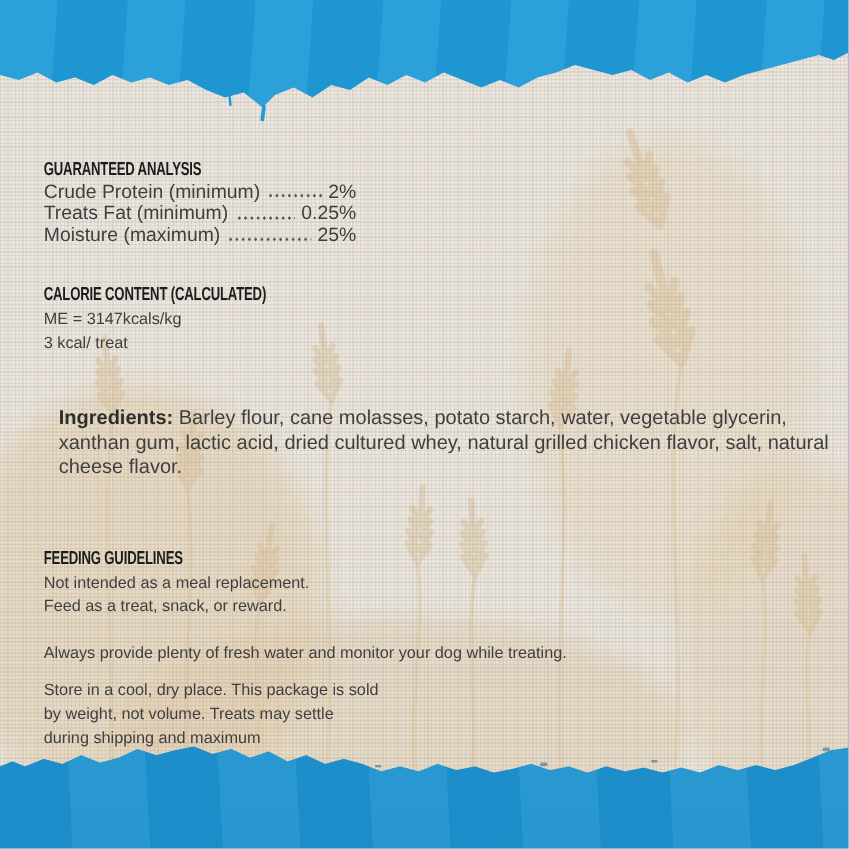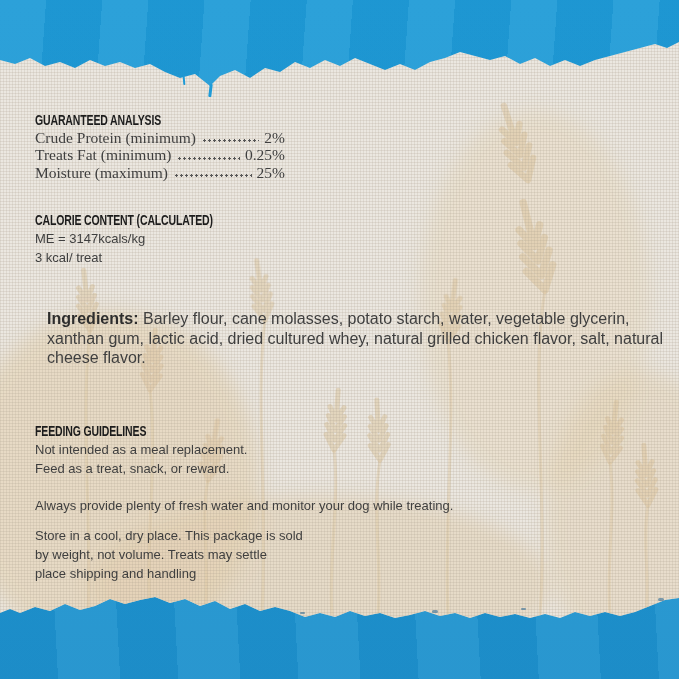--- a/index.html
+++ b/index.html
@@ -31,30 +31,30 @@
       10px 609px,0px 613px);}
 
   .wheat{position:absolute;left:0;top:0;}
 
   
   .texture{position:absolute;left:0;top:0;width:679px;height:679px;pointer-events:none;
     background-image:
       repeating-linear-gradient(0deg,rgba(168,156,138,.20) 0 1px,rgba(255,255,255,0) 1px 3px),
       repeating-linear-gradient(90deg,rgba(168,156,138,.18) 0 1px,rgba(255,255,255,0) 1px 3px);}
 
-  .content{position:absolute;left:0;top:0;width:679px;height:611px;color:#3f3f3f;}
+  .content{position:absolute;left:0;top:16px;width:679px;height:611px;color:#3f3f3f;}
   .sec{position:absolute;left:35px;}
 
   .hdr{display:inline-block;font-weight:700;font-size:15px;letter-spacing:-.2px;color:#1c1c1c;
     transform:scaleX(.70);transform-origin:left center;white-space:nowrap;}
 
   .body-line{font-size:13px;line-height:19px;white-space:nowrap;}
 
   
-  .ga-rows{width:250px;font-family:Liberation Serif, serif;}
+  .ga-rows{width:250px;}
   .ga-row{display:flex;align-items:baseline;font-size:15.5px;line-height:17.4px;}
   .ga-label{white-space:nowrap;}
   .leader{flex:1;height:3px;align-self:flex-end;margin:0 5px 4px 6px;
     background-image:radial-gradient(circle,#565656 1.1px,rgba(0,0,0,0) 1.3px);
     background-size:5px 3px;background-repeat:repeat-x;background-position:left center;}
   .ga-value{white-space:nowrap;text-align:right;}
 
   .ingredients{width:620px;font-size:16px;line-height:19.5px;white-space:normal;margin-left:12px;}
   .ingredients b{color:#2d2d2d;}
 
@@ -154,21 +154,21 @@
       </div>
 
       <div class="sec" style="top:422px;">
         <span class="hdr">FEEDING GUIDELINES</span>
         <div class="body-line">Not intended as a meal replacement.</div>
         <div class="body-line">Feed as a treat, snack, or reward.</div>
         <div class="spacer-s"></div>
         <div class="body-line" style="margin-top:12px;">Always provide plenty of fresh water and monitor your dog while treating.</div>
         <div class="body-line" style="margin-top:11px;">Store in a cool, dry place. This package is sold</div>
         <div class="body-line">by weight, not volume. Treats may settle</div>
-        <div class="body-line">place shipping and handling</div>
+        <div class="body-line">during shipping and maximum</div>
       </div>
 
     </div>
   </div>
 
   <div class="drip" style="left:209px;top:84px;width:3px;height:13px;transform:rotate(7deg);"></div>
   <div class="drip" style="left:183px;top:76px;width:2px;height:9px;transform:rotate(-5deg);"></div>
   <div class="speck" style="left:300px;top:612px;width:5px;height:2px;"></div>
   <div class="speck" style="left:432px;top:610px;width:6px;height:3px;"></div>
   <div class="speck" style="left:521px;top:608px;width:5px;height:2px;"></div>

